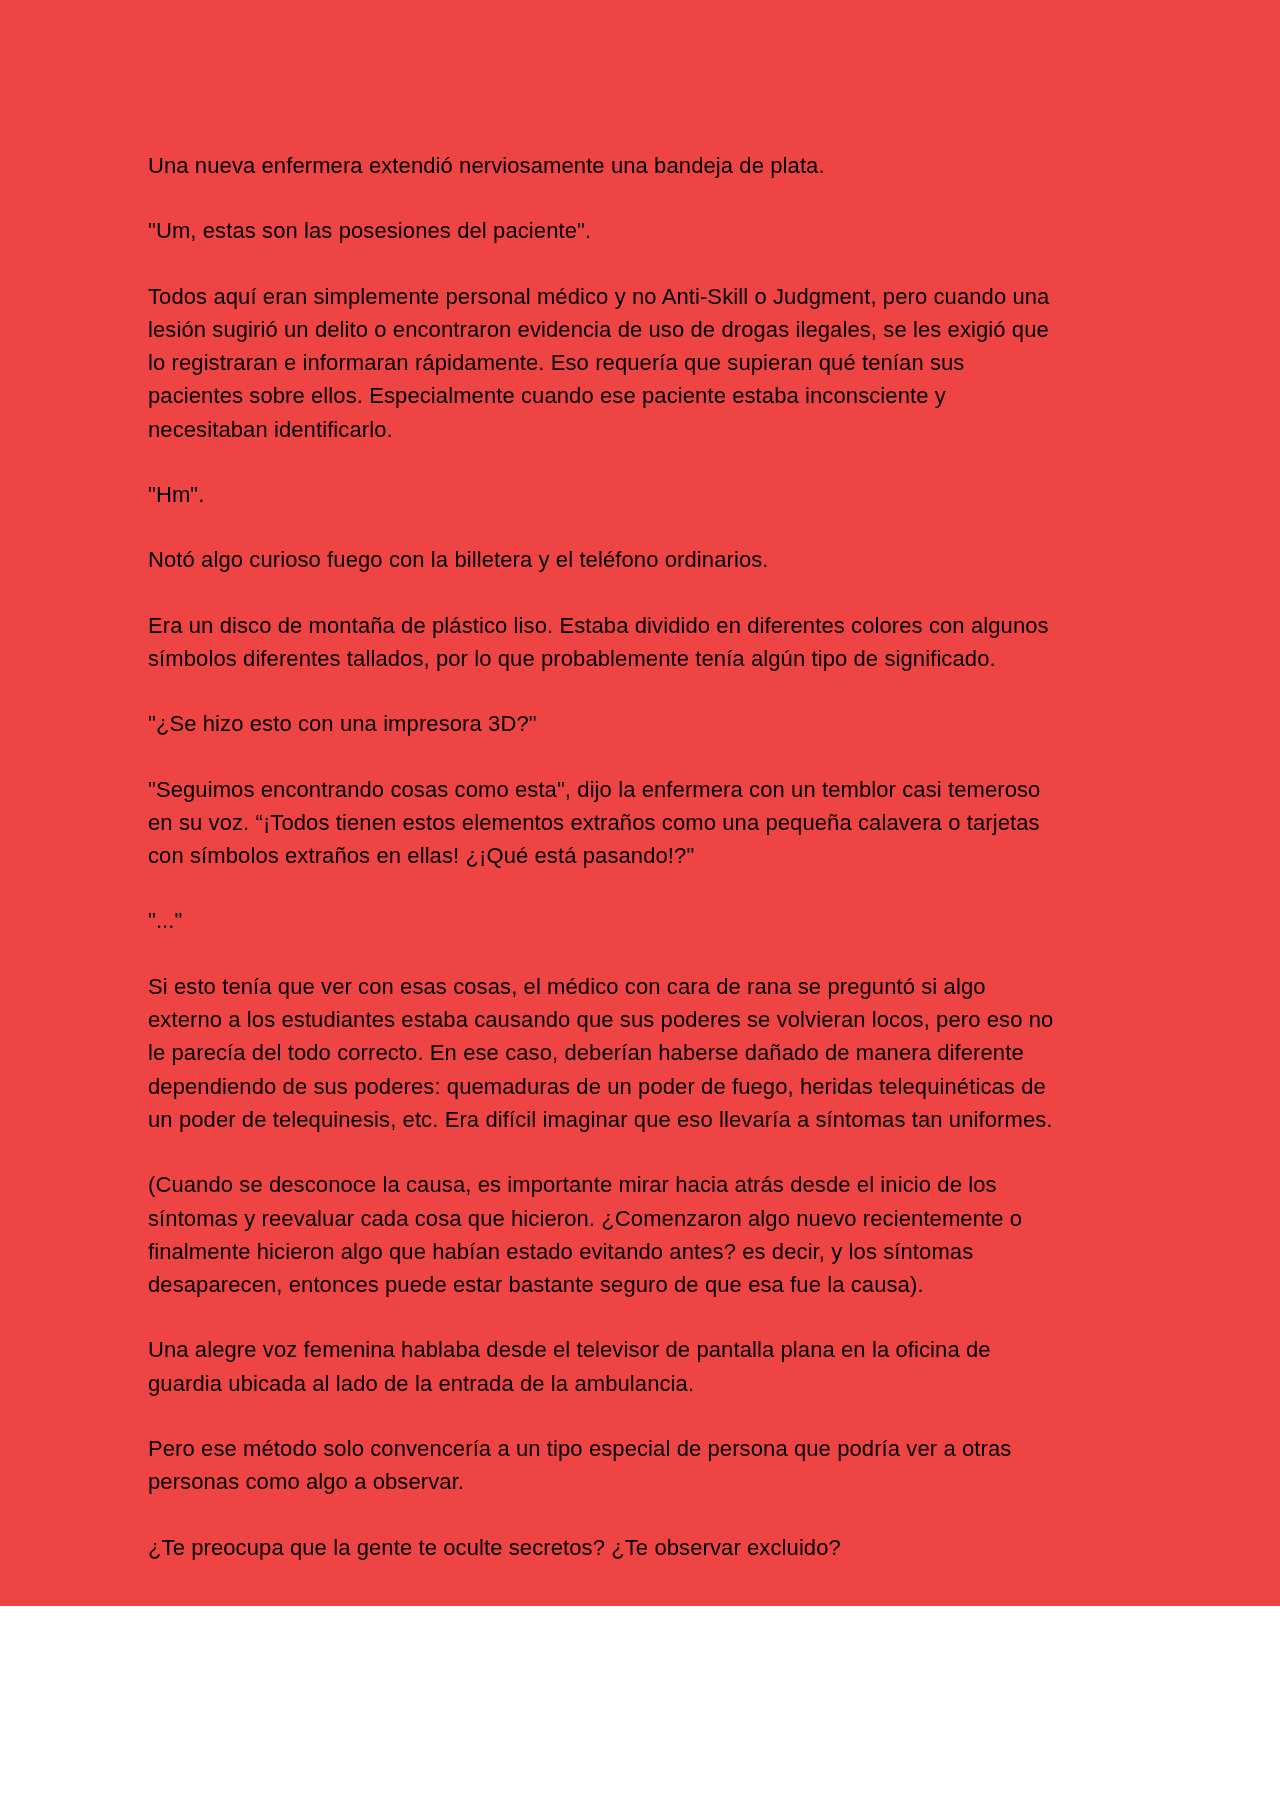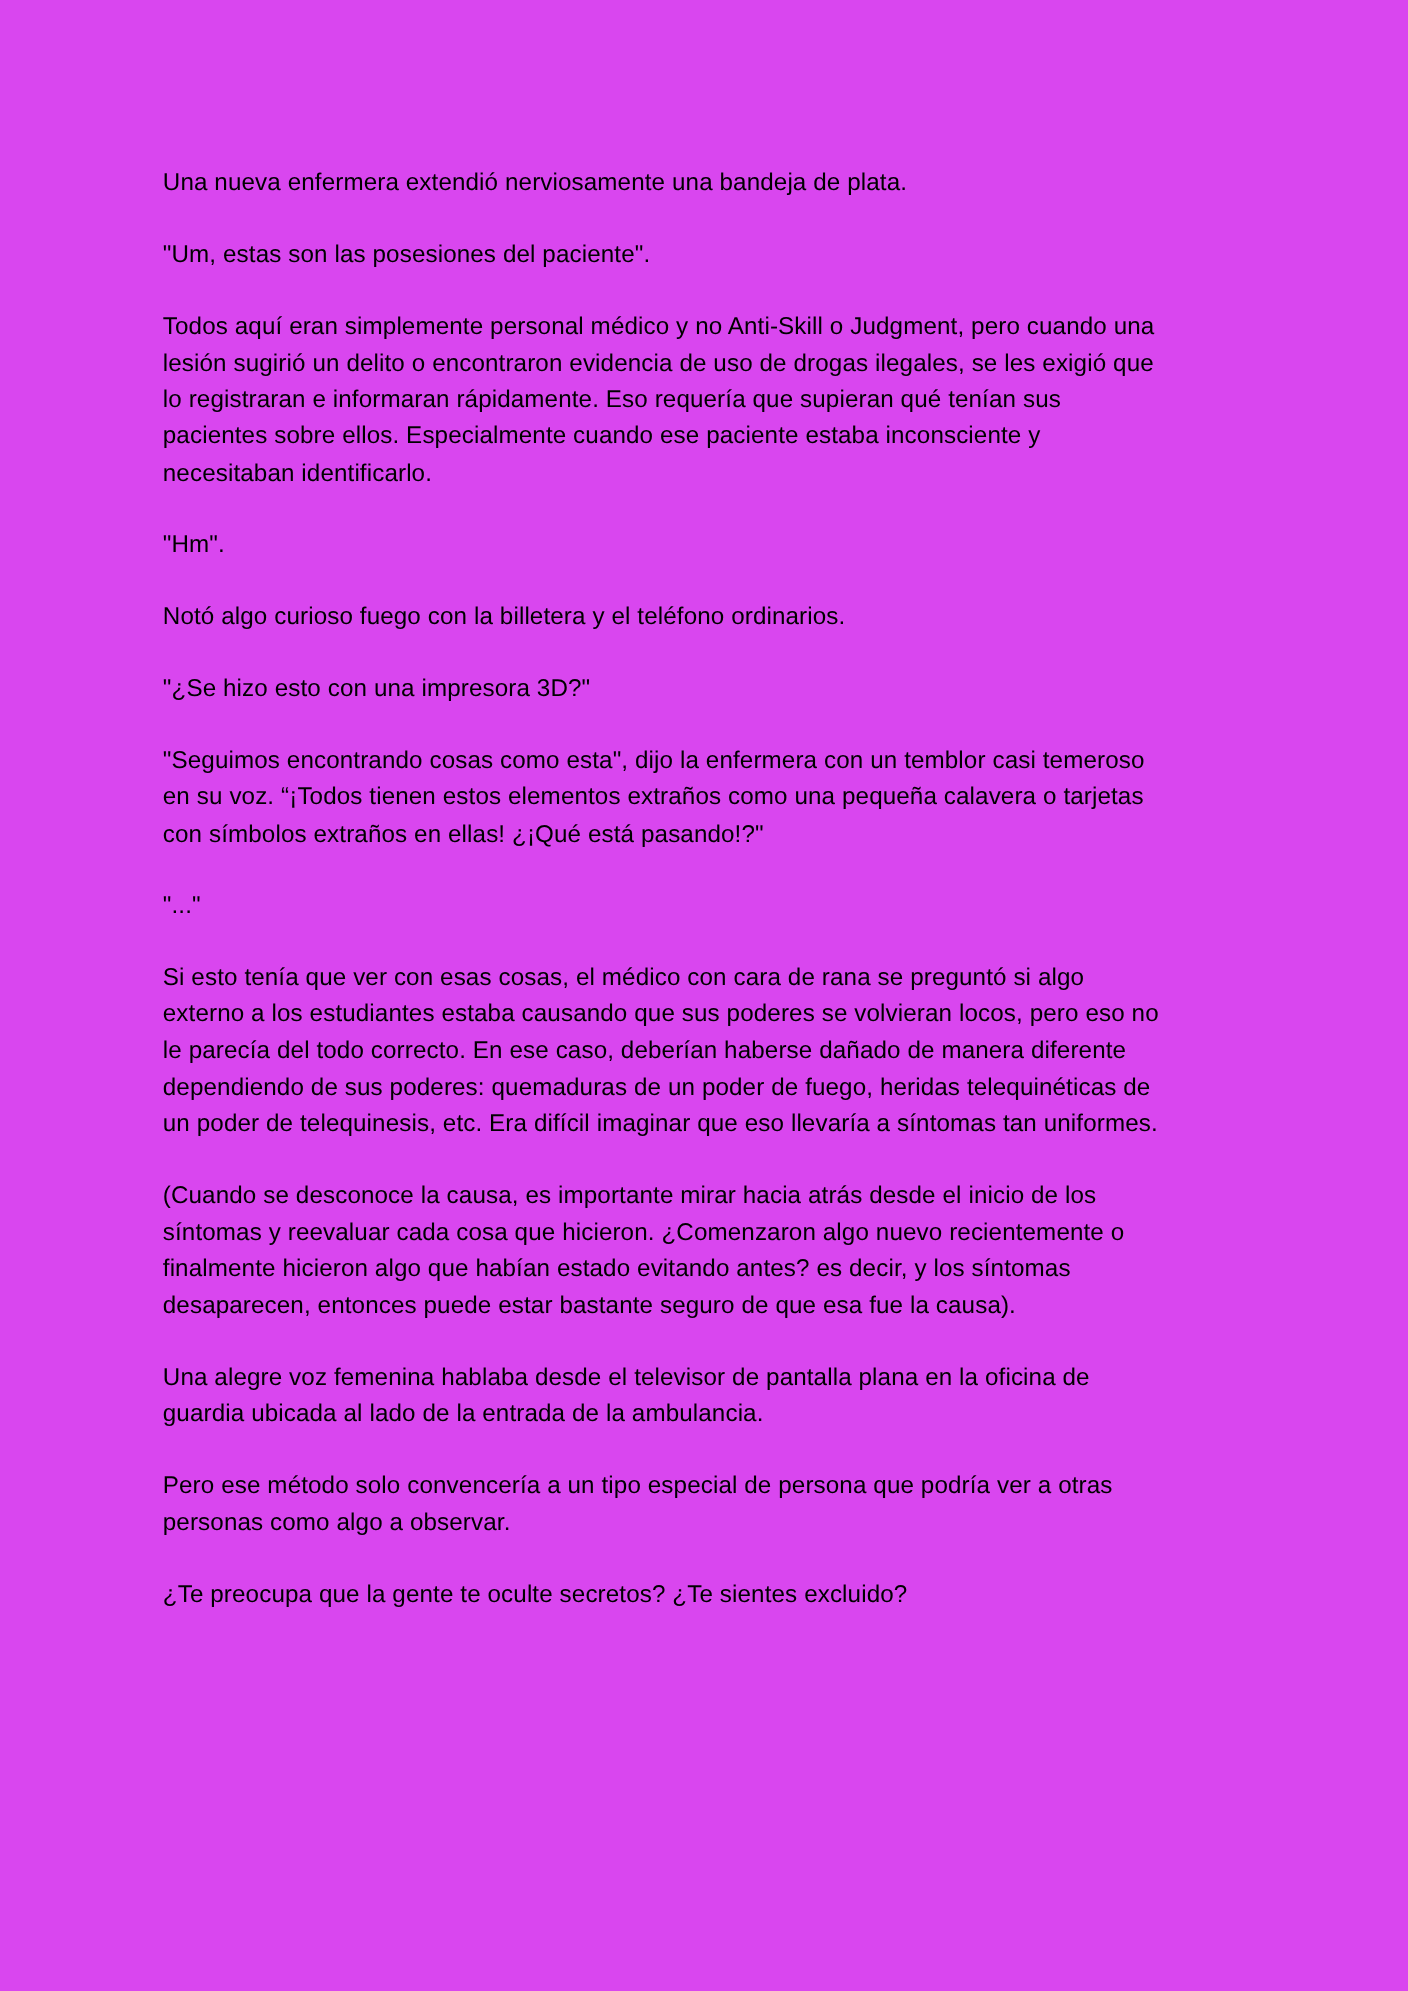--- a/index.html
+++ b/index.html
@@ -3,22 +3,22 @@
 <meta charset="utf-8">
 <style>
   html, body {
     margin: 0;
     padding: 0;
     background: #ffffff;
   }
   .page {
     position: relative;
     width: 1280px;
-    height: 1810px;
-    background: #d946ef;
+    height: 1606px;
+    background: #ef4444;
     box-sizing: border-box;
     padding: 149px 140px 0 148px;
     overflow: hidden;
     font-family: "Liberation Sans", "DejaVu Sans", sans-serif;
   }
   .doc-text p {
     margin: 0 0 32px 0;
     padding: 0;
     font-size: 22px;
     line-height: 33.3px;
@@ -34,33 +34,35 @@
   <div class="doc-text">
     <p>Una nueva enfermera extendió nerviosamente una bandeja de plata.</p>
     <p>"Um, estas son las posesiones del paciente".</p>
     <p>Todos aquí eran simplemente personal médico y no Anti-Skill o Judgment, pero cuando una
 lesión sugirió un delito o encontraron evidencia de uso de drogas ilegales, se les exigió que
 lo registraran e informaran rápidamente. Eso requería que supieran qué tenían sus
 pacientes sobre ellos. Especialmente cuando ese paciente estaba inconsciente y
 necesitaban identificarlo.</p>
     <p>"Hm".</p>
     <p>Notó algo curioso fuego con la billetera y el teléfono ordinarios.</p>
+    <p>Era un disco de montaña de plástico liso. Estaba dividido en diferentes colores con algunos
+símbolos diferentes tallados, por lo que probablemente tenía algún tipo de significado.</p>
     <p>"¿Se hizo esto con una impresora 3D?"</p>
     <p>"Seguimos encontrando cosas como esta", dijo la enfermera con un temblor casi temeroso
 en su voz. “¡Todos tienen estos elementos extraños como una pequeña calavera o tarjetas
 con símbolos extraños en ellas! ¿¡Qué está pasando!?"</p>
     <p>"..."</p>
     <p>Si esto tenía que ver con esas cosas, el médico con cara de rana se preguntó si algo
 externo a los estudiantes estaba causando que sus poderes se volvieran locos, pero eso no
 le parecía del todo correcto. En ese caso, deberían haberse dañado de manera diferente
 dependiendo de sus poderes: quemaduras de un poder de fuego, heridas telequinéticas de
 un poder de telequinesis, etc. Era difícil imaginar que eso llevaría a síntomas tan uniformes.</p>
     <p>(Cuando se desconoce la causa, es importante mirar hacia atrás desde el inicio de los
 síntomas y reevaluar cada cosa que hicieron. ¿Comenzaron algo nuevo recientemente o
 finalmente hicieron algo que habían estado evitando antes? es decir, y los síntomas
 desaparecen, entonces puede estar bastante seguro de que esa fue la causa).</p>
     <p>Una alegre voz femenina hablaba desde el televisor de pantalla plana en la oficina de
 guardia ubicada al lado de la entrada de la ambulancia.</p>
     <p>Pero ese método solo convencería a un tipo especial de persona que podría ver a otras
 personas como algo a observar.</p>
-    <p>¿Te preocupa que la gente te oculte secretos? ¿Te sientes excluido?</p>
+    <p>¿Te preocupa que la gente te oculte secretos? ¿Te observar excluido?</p>
   </div>
 </div>
 
 </body></html>

